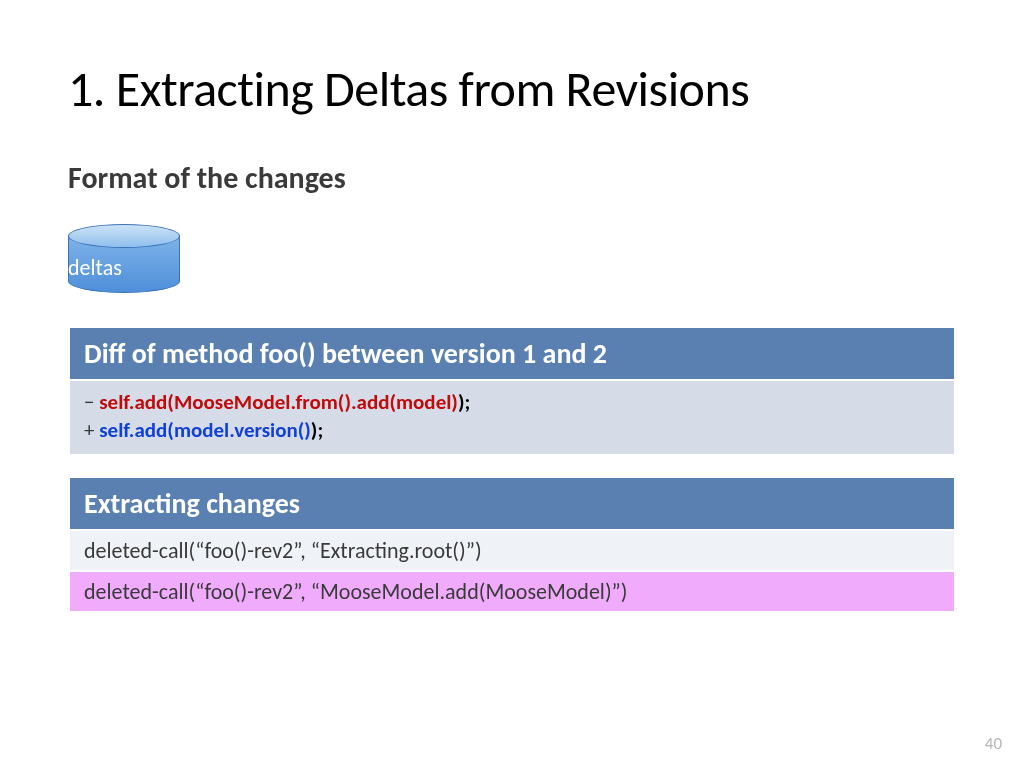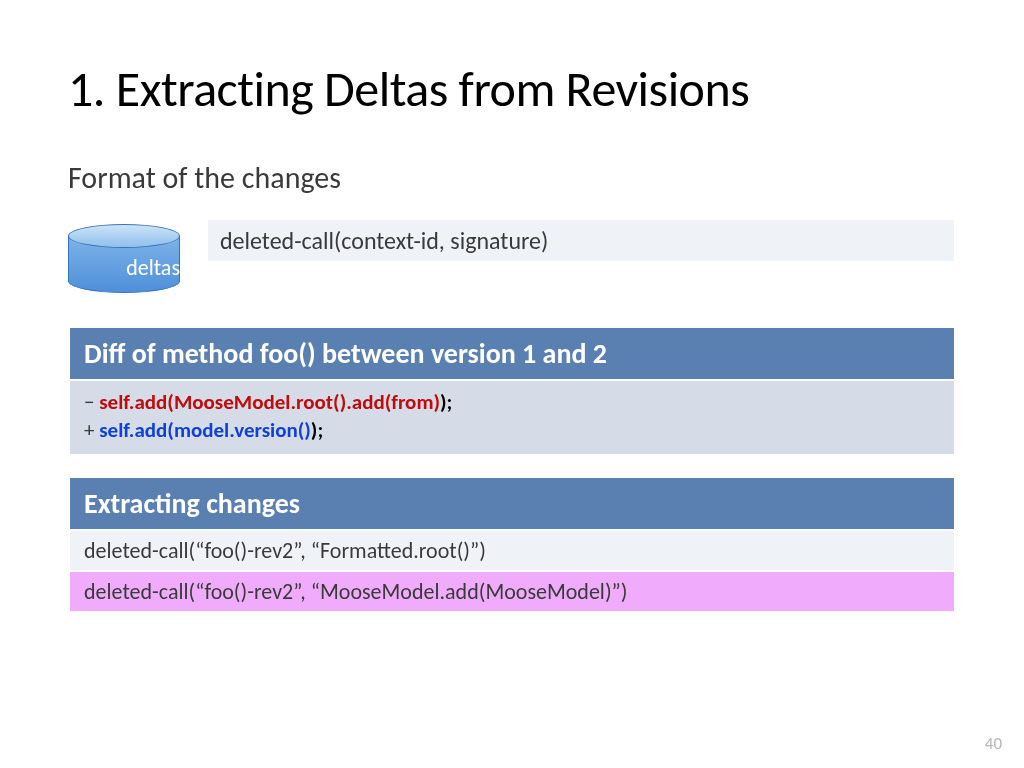--- a/index.html
+++ b/index.html
@@ -20,21 +20,21 @@
     padding: 58px 68px 0 68px;
   }
   .title {
     font-size: 50px;
     font-weight: 400;
     margin: 0 0 40px 0;
     letter-spacing: -0.5px;
   }
   .subtitle {
     font-size: 30px;
-    font-weight: 400;
+    font-weight: 700;
     margin: 0 0 22px 0;
     color: #3a3a3a;
   }
   .row1 {
     display: flex;
     align-items: flex-start;
     gap: 26px;
     margin-bottom: 28px;
   }
   .cylinder {
@@ -65,21 +65,21 @@
     height: 24px;
     background: linear-gradient(to bottom, #cde3f6 0%, #8fbfee 100%);
     border: 1px solid #3972b7;
     border-radius: 50%;
     box-sizing: border-box;
   }
   .cyl-label {
     position: absolute;
     width: 100%;
     top: 30px;
-    text-align: right;
+    text-align: left;
     color: #fff;
     font-size: 22px;
   }
   .fmt-table {
     flex: 1 1 auto;
     border-collapse: collapse;
     width: 752px;
   }
   .fmt-table td {
     background: #eff2f6;
@@ -145,45 +145,42 @@
   <div class="subtitle">Format of the changes</div>
 
   <div class="row1">
     <div class="cylinder">
       <div class="cyl-body"></div>
       <div class="cyl-top"></div>
       <div class="cyl-label">deltas</div>
     </div>
     <table class="fmt-table">
       <tbody>
-          <tr>
-            <td>deleted-call(context-id, signature)</td>
-          </tr>
     </tbody>
       </table>
   </div>
 
   <div class="panel">
     <div class="panel-header">Diff of method foo() between version 1 and 2</div>
     <div class="diff-body">
       <div>
-        <span class="diff-sym">− </span><span class="diff-removed">self.add(MooseModel.root().add(from)</span><span class="diff-tail">);</span>
+        <span class="diff-sym">− </span><span class="diff-removed">self.add(MooseModel.from().add(model)</span><span class="diff-tail">);</span>
       </div>
       <div>
         <span class="diff-sym">+ </span><span class="diff-added">self.add(model.version()</span><span class="diff-tail">);</span>
       </div>
     </div>
   </div>
 
   <div class="panel">
     <div class="panel-header">Extracting changes</div>
     <table class="changes-table">
       <tbody>
           <tr>
-            <td>deleted-call(“foo()-rev2”, “Formatted.root()”)</td>
+            <td>deleted-call(“foo()-rev2”, “Extracting.root()”)</td>
           </tr>
       <tr>
             <td class="alt">deleted-call(“foo()-rev2”, “MooseModel.add(MooseModel)”)</td>
           </tr>
     </tbody>
       </table>
   </div>
 
   <div class="page-num">40</div>
 

